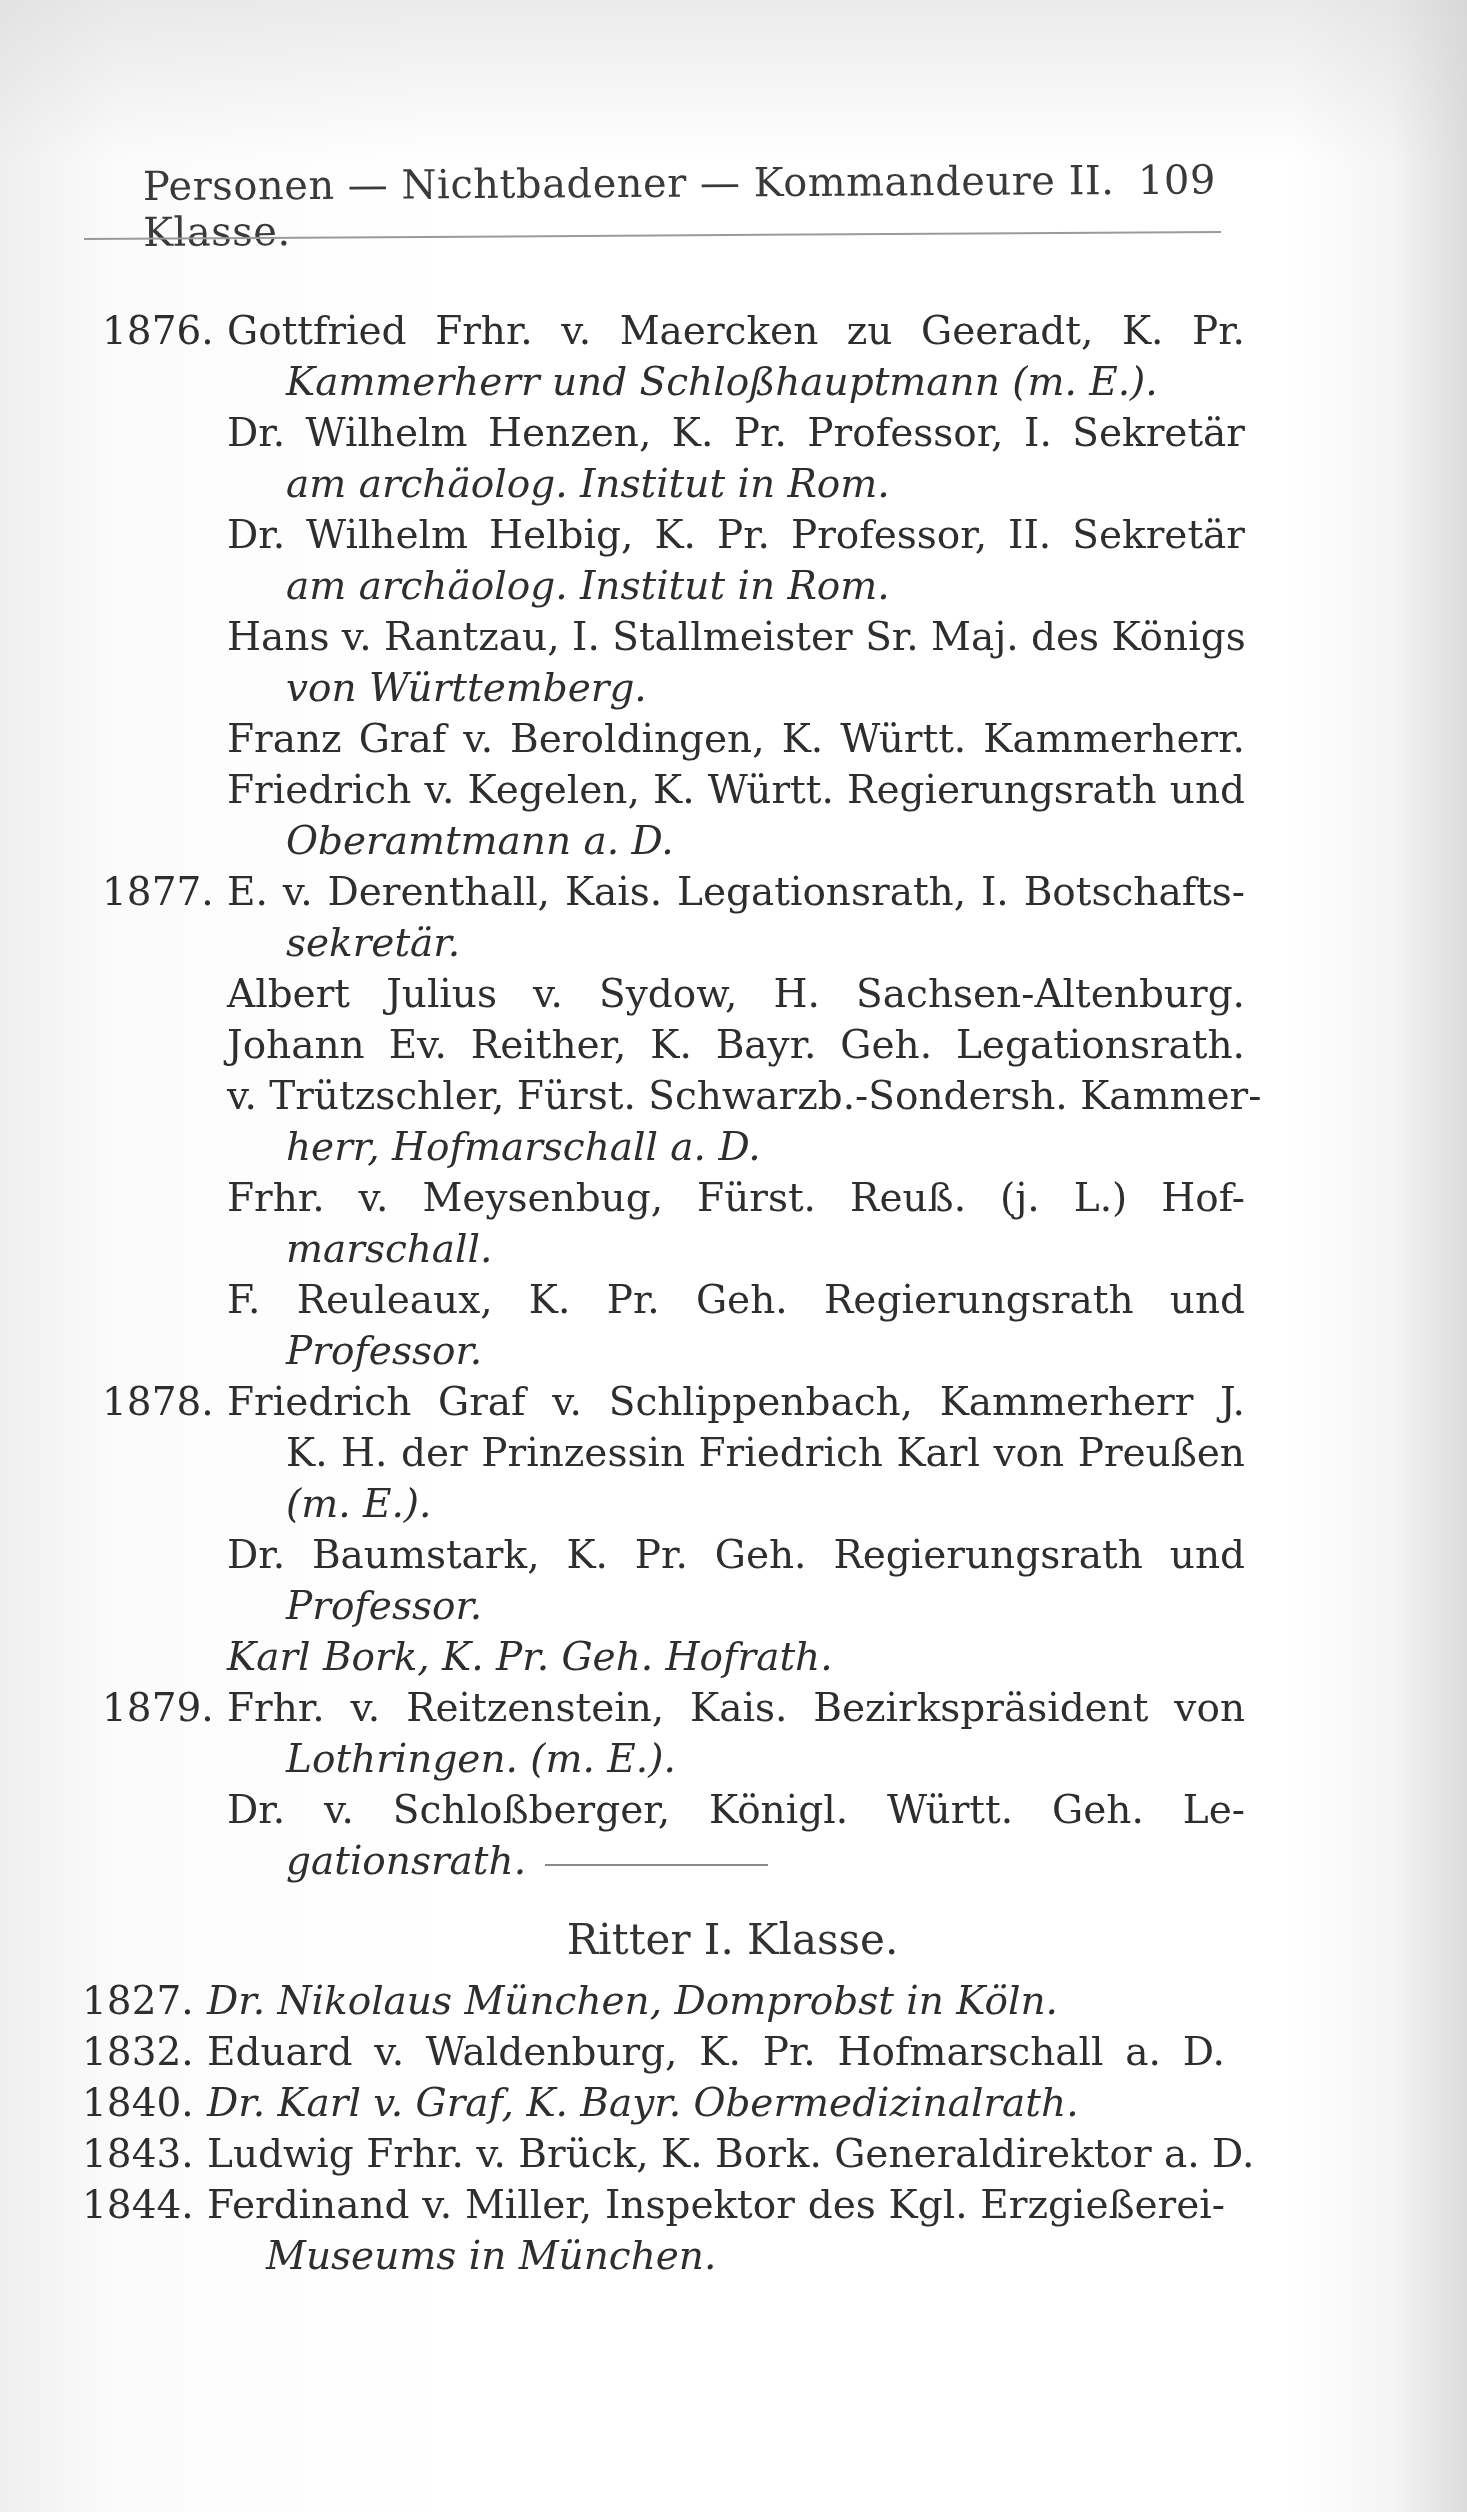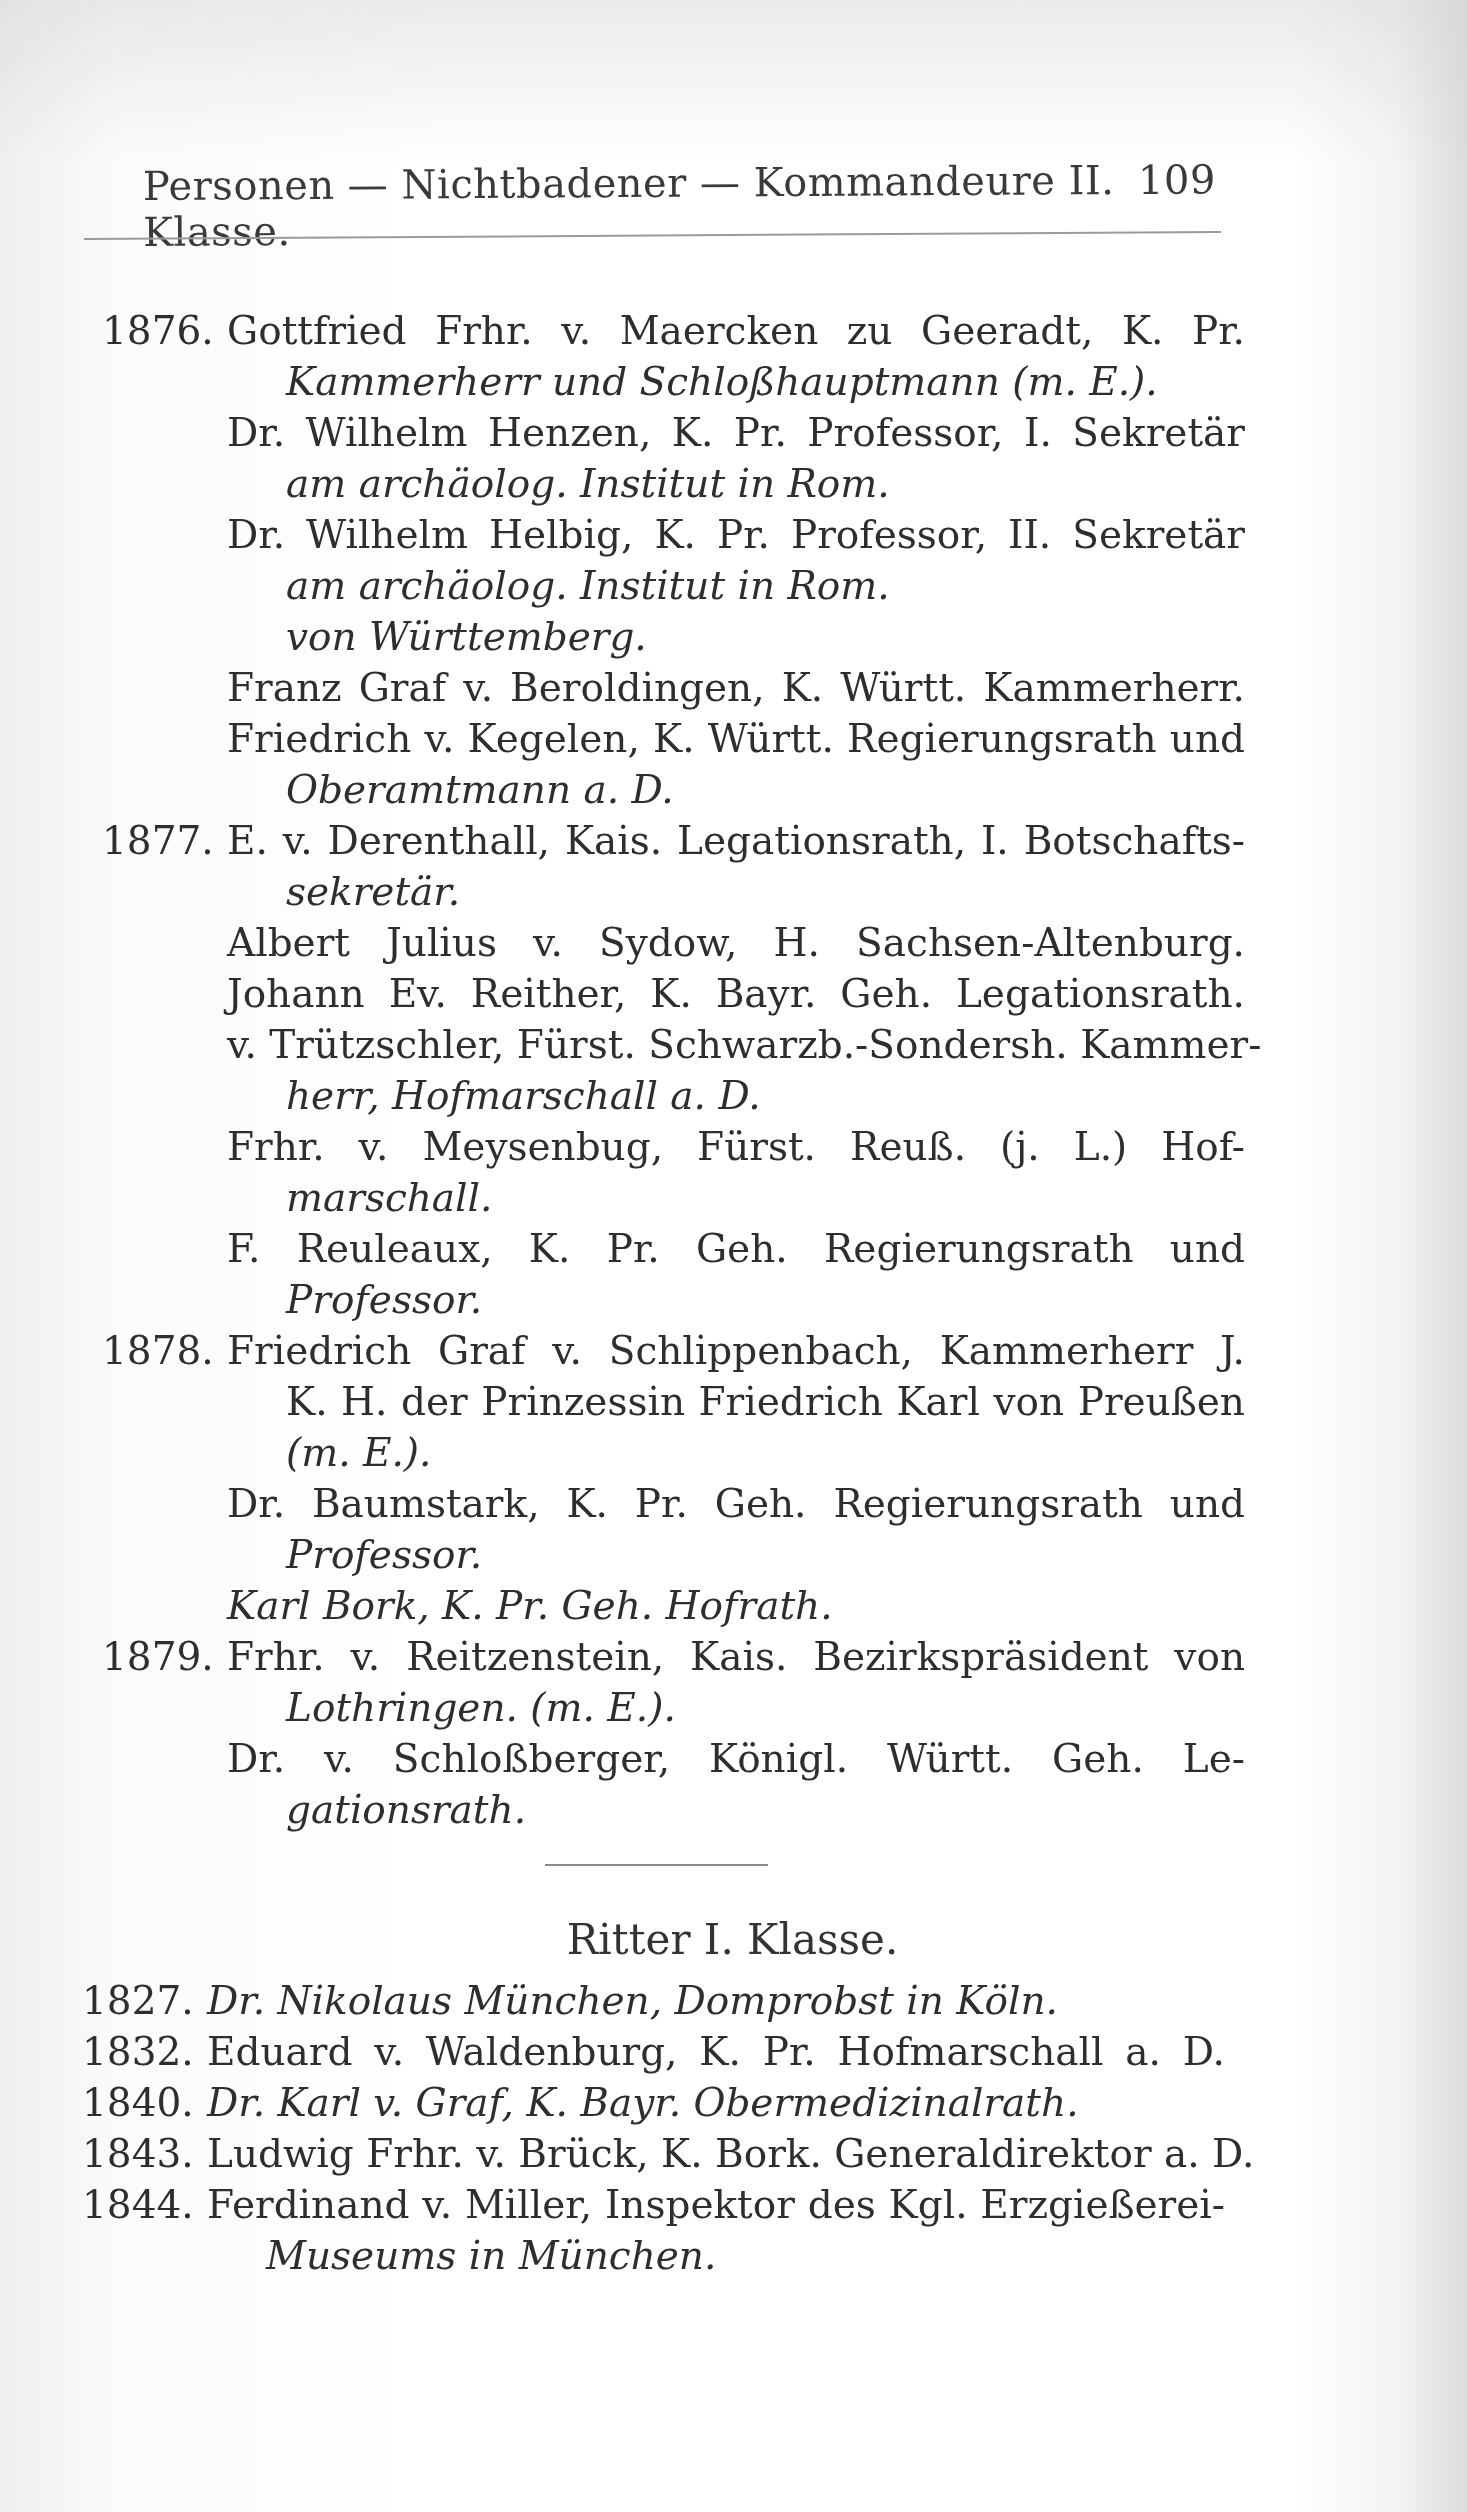--- a/index.html
+++ b/index.html
@@ -74,20 +74,24 @@
     <div class="line">
       <span class="year"></span>
       <span class="text-main">Dr. Wilhelm Helbig, K. Pr. Professor, II. Sekretär</span>
     </div>
     <div class="line">
       <span class="year"></span>
       <span class="text-cont last">am archäolog. Institut in Rom.</span>
     </div>
     <div class="line">
       <span class="year"></span>
+      <span class="text-main">Hans v. Rantzau, I. Stallmeister Sr. Maj. des Königs</span>
+    </div>
+    <div class="line">
+      <span class="year"></span>
       <span class="text-cont last">von Württemberg.</span>
     </div>
     <div class="line">
       <span class="year"></span>
       <span class="text-main">Franz Graf v. Beroldingen, K. Württ. Kammerherr.</span>
     </div>
     <div class="line">
       <span class="year"></span>
       <span class="text-main">Friedrich v. Kegelen, K. Württ. Regierungsrath und</span>
     </div>

